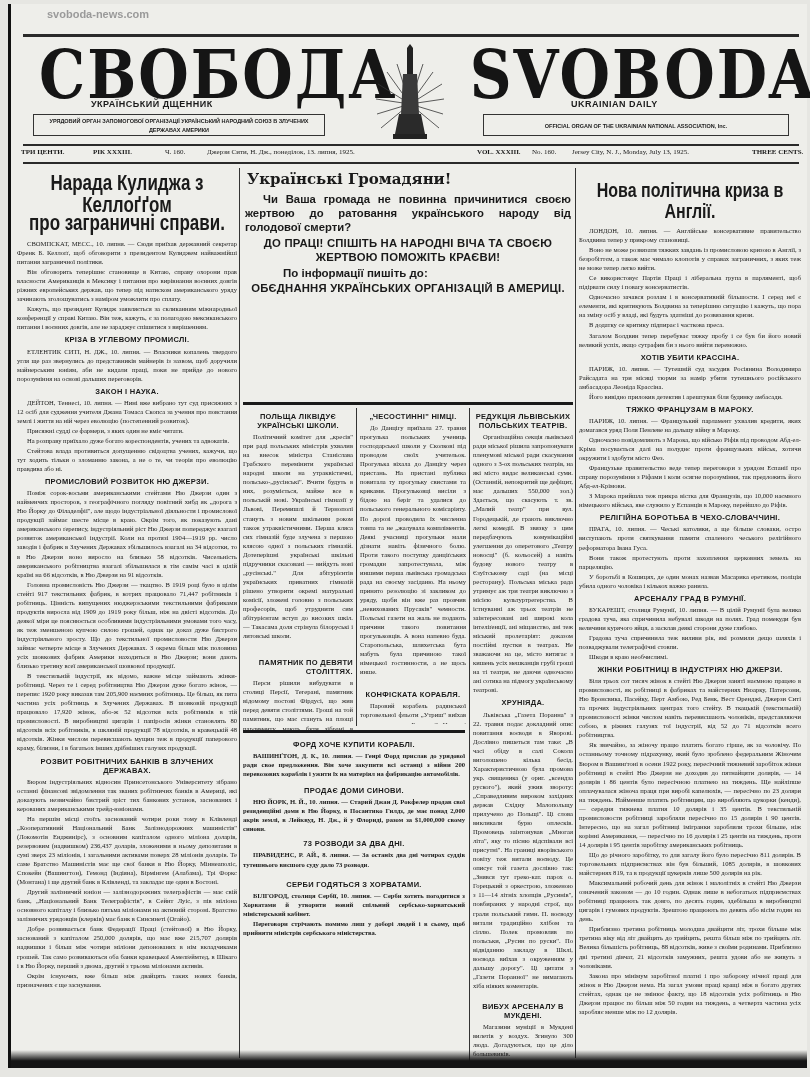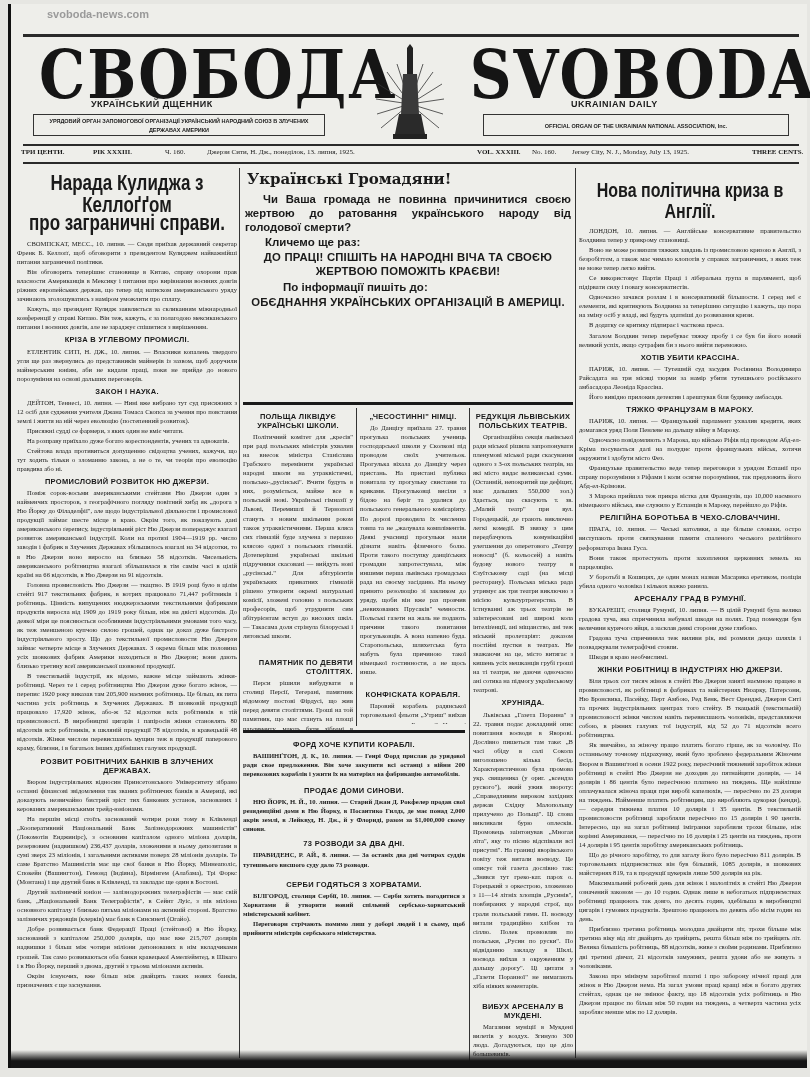--- a/index.html
+++ b/index.html
@@ -149,21 +149,20 @@
     <p>Другий залізничий юніон — залізнодорожних телеграфістів — має свій банк, „Національний Банк Телеграфістів", в Сейнт Луіс, з пів міліона основного капіталу і близько пятьма міліонами на активній стороні. Братство залізничих урядовців (клерків) має банк в Синсинеті (Огайо).</p>
     <p>Добре розвивається банк Федерації Праці (стейтової) в Ню Йорку, заснований з капіталом 250,000 долярів, що має вже 215,707 долярів надвишки і більш між чотири міліони депонованих в нім вкладчиками грошей. Так само розвиваються оба банки кравецької Амелґеймтед, в Шікаго і в Ню Йорку, перший з двома, другий з трьома міліонами активів.</p>
     <p>Окрім існуючих, вже більш між двайцять таких нових банків, призначених є ще заснування.</p>
   </div>
 
   <div class="vline" style="left:228px; top:164px; height:890px;"></div>
 
   <div class="appeal">
     <div class="title">Українські Громадяни!</div>
     <div class="q">Чи Ваша громада не повинна причинитися своєю жертвою до ратовання українського народу від голодової смерти?</div>
-    <div class="call">Кличемо ще раз:</div>
     <div class="caps">ДО ПРАЦІ! СПІШІТЬ НА НАРОДНІ ВІЧА ТА СВОЄЮ ЖЕРТВОЮ ПОМОЖІТЬ КРАЄВИ!</div>
     <div class="info">По інформації пишіть до:</div>
     <div class="caps">ОБЄДНАННЯ УКРАЇНСЬКИХ ОРГАНІЗАЦІЙ В АМЕРИЦІ.</div>
   </div>
   <div class="hrule-thick" style="left:232px; top:398px; width:330px;"></div>
 
   <div class="col" style="left:232px; top:404px; width:110px; height:322px;">
     <div class="hd">ПОЛЬЩА ЛІКВІДУЄ УКРАЇНСЬКІ ШКОЛИ.</div>
     <p>Політичний комітет для „кресів" при раді польських міністрів ухвалив на внесок міністра Станіслава Грабского перемінити українські народні школи на утраквістичні, польсько-„русінські". Вчити будуть в них, розуміється, майже все в польській мові. Українські гімназії у Львові, Перемишлі й Тернополі стануть з новим шкільним роком також утраквістичними. Перша кляса сих гімназій буде злучена з першою клясою одної з польських гімназій. Дотеперішні українські шкільні підручники скасовані — вийдуть нові „русінські." Для абітурієнтів українських приватних гімназій рішено утворити окремі матуральні комісії, зложені головно з польських професорів, щоб утруднити сим абітурієнтам вступ до високих шкіл. — Такасама доля стрінула білоруські і литовські школи.</p>
     <div class="hd" style="margin-top:18px;text-align:right;">ПАМЯТНИК ПО ДЕВЯТИ СТОЛІТТЯХ.</div>

